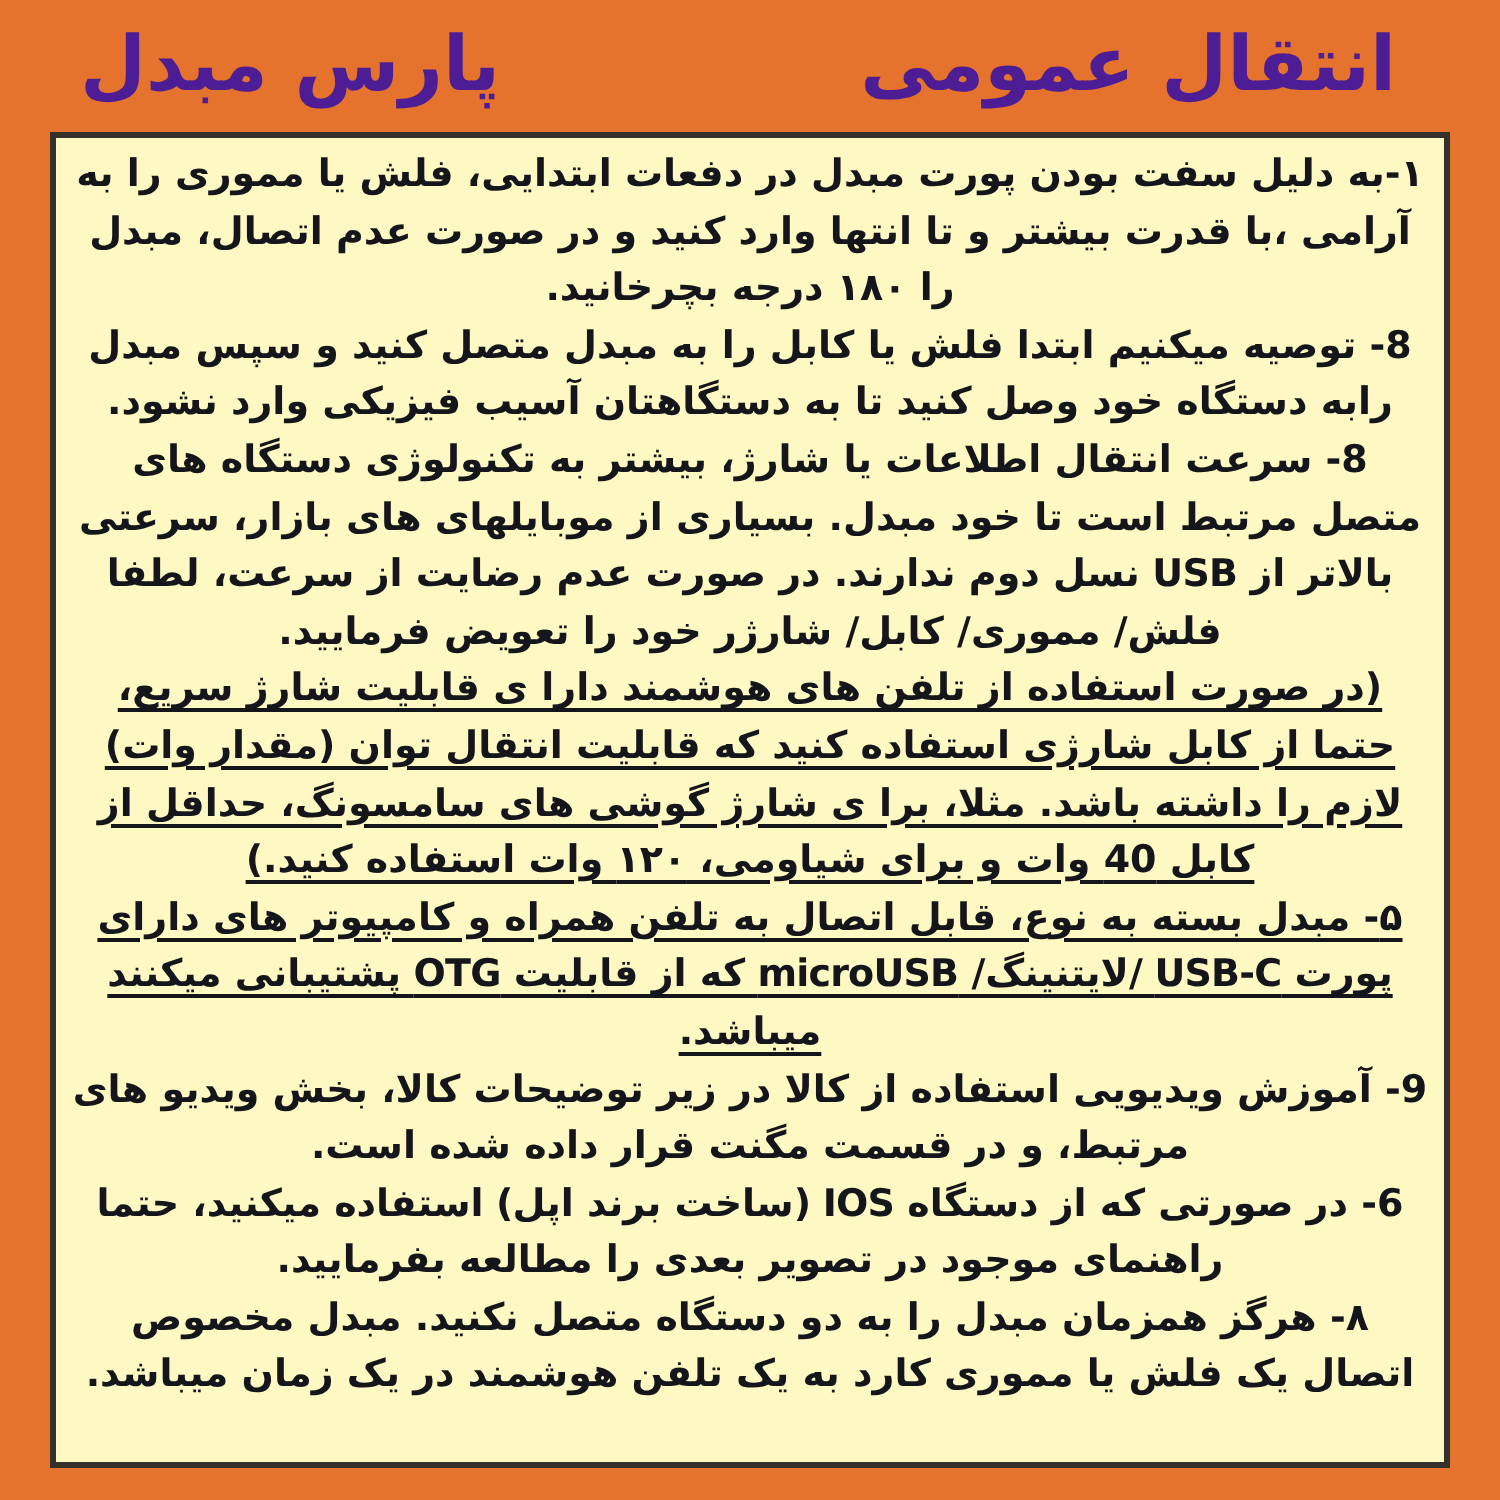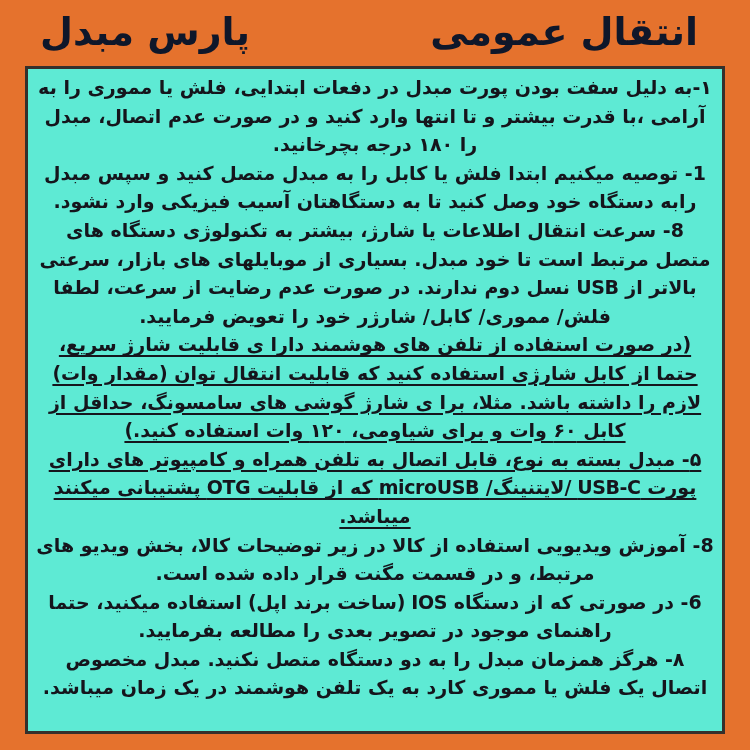--- a/index.html
+++ b/index.html
@@ -19,36 +19,36 @@
   }
   .header {
     display: flex;
     flex-direction: row-reverse;
     justify-content: space-between;
     align-items: flex-start;
     padding: 6px 52px 0 40px;
     height: 60px;
   }
   .header .title {
-    color: #0f172a;
+    color: #4c1d95;
     font-size: 38px;
     font-weight: 800;
     line-height: 52px;
     direction: rtl;
     white-space: nowrap;
     letter-spacing: -1px;
   }
   .panel {
     position: absolute;
     left: 25px;
     top: 66px;
     width: 700px;
     height: 668px;
     box-sizing: border-box;
-    background: #5eead4;
+    background: #fef9c3;
     border: 3px solid #36302B;
     padding: 4px 8px 4px 8px;
     overflow: hidden;
   }
   .panel p {
     margin: 0;
     direction: rtl;
     unicode-bidi: plaintext;
     text-align: center;
     color: #15151C;
@@ -68,23 +68,23 @@
 
 <div class="page">
 
   <div class="header">
     <div class="title">انتقال عمومی</div>
     <div class="title">پارس مبدل</div>
   </div>
 
   <div class="panel">
     <p>۱-به دلیل سفت بودن پورت مبدل در دفعات ابتدایی، فلش یا مموری را به آرامی ،با قدرت بیشتر و تا انتها وارد کنید و در صورت عدم اتصال، مبدل را ۱۸۰ درجه بچرخانید.</p>
-    <p>1- توصیه میکنیم ابتدا فلش یا کابل را به مبدل متصل کنید و سپس مبدل رابه دستگاه خود وصل کنید تا به دستگاهتان آسیب فیزیکی وارد نشود.</p>
+    <p>8- توصیه میکنیم ابتدا فلش یا کابل را به مبدل متصل کنید و سپس مبدل رابه دستگاه خود وصل کنید تا به دستگاهتان آسیب فیزیکی وارد نشود.</p>
     <p>8- سرعت انتقال اطلاعات یا شارژ، بیشتر به تکنولوژی دستگاه های متصل مرتبط است تا خود مبدل. بسیاری از موبایلهای های بازار، سرعتی بالاتر از USB نسل دوم ندارند. در صورت عدم رضایت از سرعت، لطفا فلش/ مموری/ کابل/ شارژر خود را تعویض فرمایید.</p>
-    <p class="u">(در صورت استفاده از تلفن های هوشمند دارا ی قابلیت شارژ سریع، حتما از کابل شارژی استفاده کنید که قابلیت انتقال توان (مقدار وات) لازم را داشته باشد. مثلا، برا ی شارژ گوشی های سامسونگ، حداقل از کابل ۶۰ وات و برای شیاومی، ۱۲۰ وات استفاده کنید.)</p>
+    <p class="u">(در صورت استفاده از تلفن های هوشمند دارا ی قابلیت شارژ سریع، حتما از کابل شارژی استفاده کنید که قابلیت انتقال توان (مقدار وات) لازم را داشته باشد. مثلا، برا ی شارژ گوشی های سامسونگ، حداقل از کابل 40 وات و برای شیاومی، ۱۲۰ وات استفاده کنید.)</p>
     <p class="u">۵- مبدل بسته به نوع،  قابل اتصال به تلفن همراه و کامپیوتر های دارای پورت USB-C /لایتنینگ/ microUSB که از قابلیت OTG پشتیبانی میکنند میباشد.</p>
-    <p>8- آموزش ویدیویی استفاده از کالا در زیر توضیحات کالا، بخش ویدیو های مرتبط، و در قسمت مگنت  قرار داده شده است.</p>
+    <p>9- آموزش ویدیویی استفاده از کالا در زیر توضیحات کالا، بخش ویدیو های مرتبط، و در قسمت مگنت  قرار داده شده است.</p>
     <p>6- در صورتی که از دستگاه IOS (ساخت برند اپل) استفاده میکنید، حتما راهنمای موجود در تصویر بعدی را مطالعه بفرمایید.</p>
     <p>۸- هرگز همزمان مبدل را به دو دستگاه متصل نکنید. مبدل مخصوص اتصال یک فلش یا مموری کارد به یک تلفن هوشمند در یک زمان میباشد.</p>
 
   </div>
 
 </div>
 
 </body></html>

